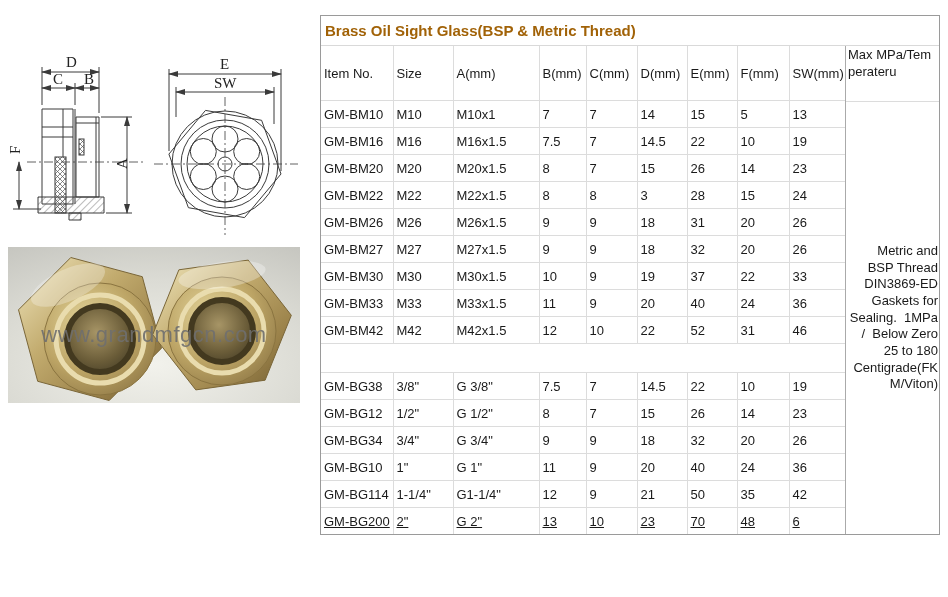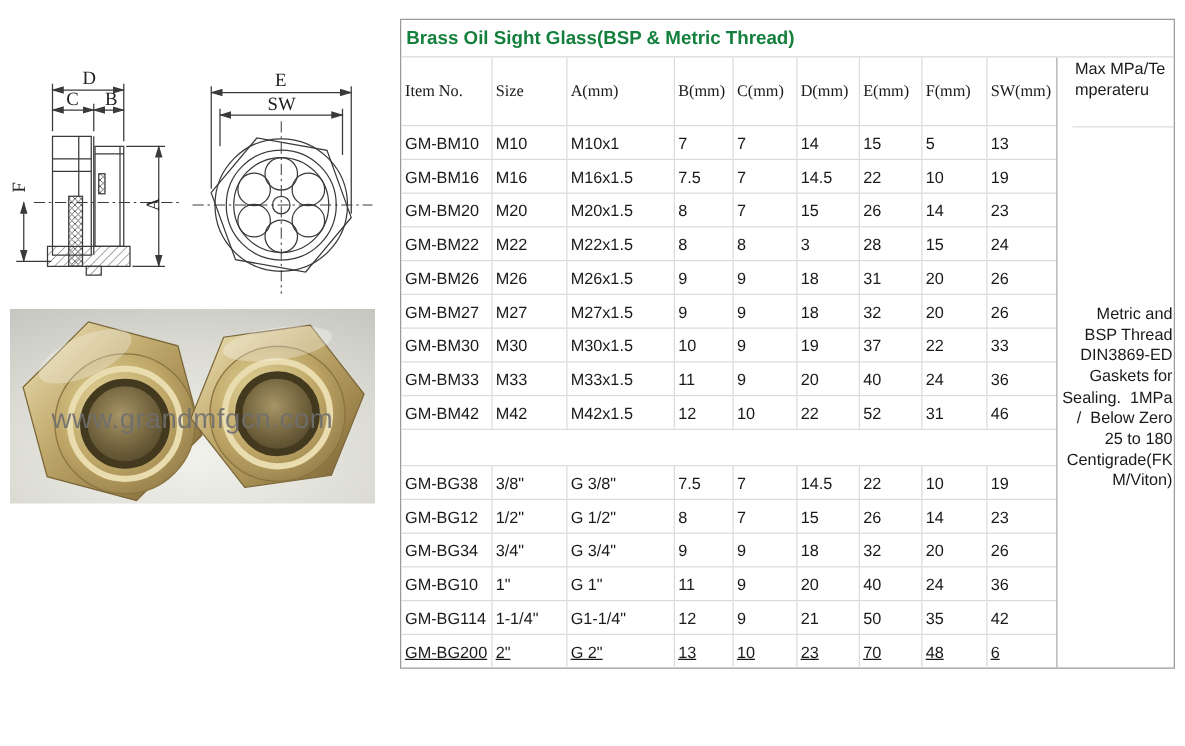--- a/index.html
+++ b/index.html
@@ -12,42 +12,42 @@
   #front-view{position:absolute;left:152px;top:38px;width:150px;height:202px;}
   #product-photo{position:absolute;left:8px;top:247px;width:292px;height:156px;}
   .dim-label{font-family:"Liberation Serif", serif;font-size:15px;fill:#222;}
   
   #table-panel{
     position:absolute;left:320px;top:15px;width:620px;
     border:1px solid #9a9a9a;background:#fff;box-sizing:border-box;
   }
   .title-row{
     height:29px;line-height:29px;padding-left:4px;
-    font-size:15px;font-weight:bold;color:#15803d;
+    font-size:15px;font-weight:bold;color:#a16207;
     border-bottom:1px solid #d9d9d9;white-space:nowrap;
   }
   .table-flex{display:flex;align-items:stretch;}
   table.spec{border-collapse:collapse;table-layout:fixed;width:524px;font-size:13px;}
   table.spec th, table.spec td{
     border-right:1px solid #dcdcdc;border-bottom:1px solid #dcdcdc;
     padding:0 0 0 3px;text-align:left;font-weight:normal;
     overflow:hidden;white-space:nowrap;
   }
-  table.spec th{height:54px;vertical-align:middle;font-family:Liberation Serif, serif;}
+  table.spec th{height:54px;vertical-align:middle;}
   table.spec td{height:26px;vertical-align:middle;}
   table.spec th:last-child, table.spec td:last-child{border-right:none;}
   tr.gap-row td{height:28px;border-top:1px solid #999;border-bottom:1px solid #dcdcdc;}
   tbody.last tr:last-child td{border-bottom:none;text-decoration:underline;}
   .note-col{
     width:96px;flex:1;border-left:1px solid #aaaaaa;display:flex;flex-direction:column;
     font-size:13px;line-height:1.28;box-sizing:border-box;
   }
   .note-header{
     height:54px;border-bottom:1px solid #dcdcdc;padding:1px 1px 0 2px;
-    overflow:hidden;word-break:break-all;margin-left:12px;
+    overflow:hidden;word-break:break-all;
   }
   .note-body{
     flex:1;display:flex;align-items:center;padding:0 1px 0 2px;text-align:right;
   }
   .note-text{white-space:pre-wrap;word-break:break-word;}
 </style>
 </head>
 <body>
 
 <svg id="section-view" viewBox="0 0 145 200" xmlns="http://www.w3.org/2000/svg">

